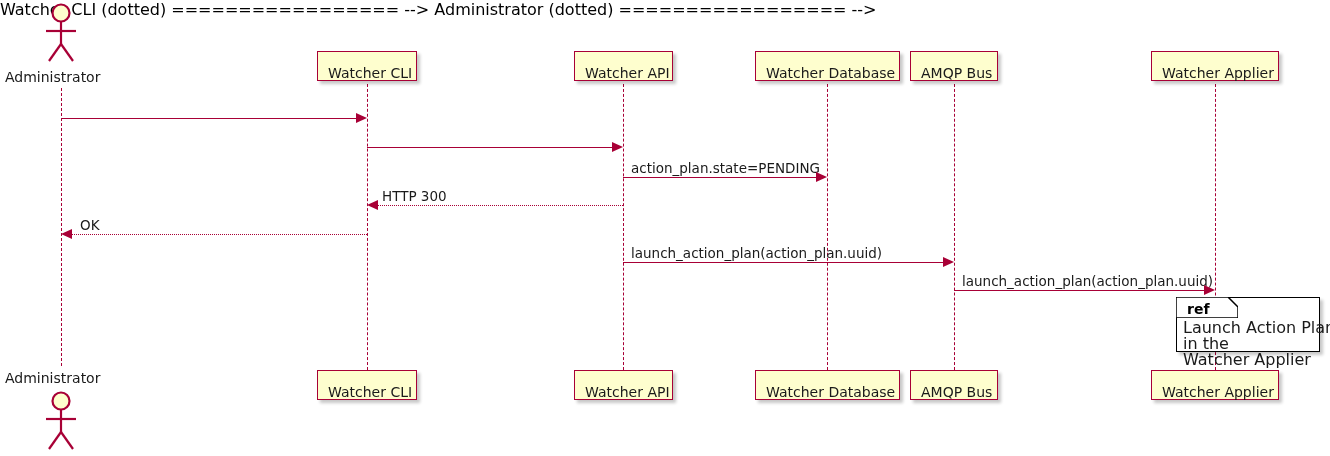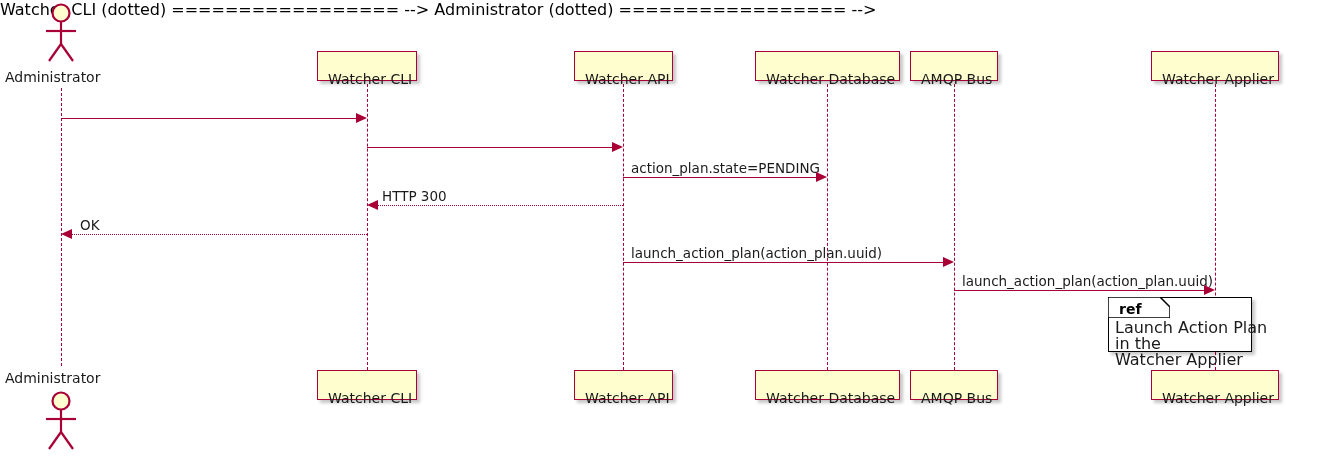--- a/index.html
+++ b/index.html
@@ -28,21 +28,21 @@
 
   
   .participant {
     position: absolute;
     box-sizing: border-box;
     background: #FEFECE;
     border: 1.5px solid #A80036;
     color: #1A1A1A;
     font-size: 14px;
     line-height: 14px;
-    padding: 20px 10px 7px 10px;
+    padding: 14px 10px 7px 10px;
     white-space: nowrap;
     box-shadow: 3px 3px 3px rgba(0,0,0,0.22);
     text-align: center;
   }
 
   
   .actor-box {
     position: absolute;
   }
   .actor-label {
@@ -189,21 +189,21 @@
   <div class="msg-label" style="left:631px; top:246px;">launch_action_plan(action_plan.uuid)</div>
   <div class="msg-line" style="left:623px; top:262px; width:320px;"></div>
   <div class="arrow-head right" style="left:943px; top:257px;"></div>
 
   
   <div class="msg-label" style="left:962px; top:274px;">launch_action_plan(action_plan.uuid)</div>
   <div class="msg-line" style="left:954px; top:290px; width:250px;"></div>
   <div class="arrow-head right" style="left:1204px; top:285px;"></div>
 
   
-  <div class="ref-box" style="left:1108px; top:297px; width:144px; height:55px;padding-left:32px;">
+  <div class="ref-box" style="left:1176px; top:297px; width:144px; height:55px;padding-left:32px;">
     <svg width="62" height="21" viewBox="0 0 62 21" style="position:absolute; left:-1px; top:-1px;">
       <path d="M 0 0 L 52 0 L 62 10 L 62 21 L 0 21 Z" fill="#FFFFFF" stroke="#000000" stroke-width="1.5"></path>
     </svg>
     <div class="ref-tab-label" style="left:10px; top:4px;">ref</div>
     <div class="ref-body" style="left:6px; top:22px; width:156px;">Launch Action Plan in the
 Watcher Applier</div>
   </div>
 
 </div>
 

